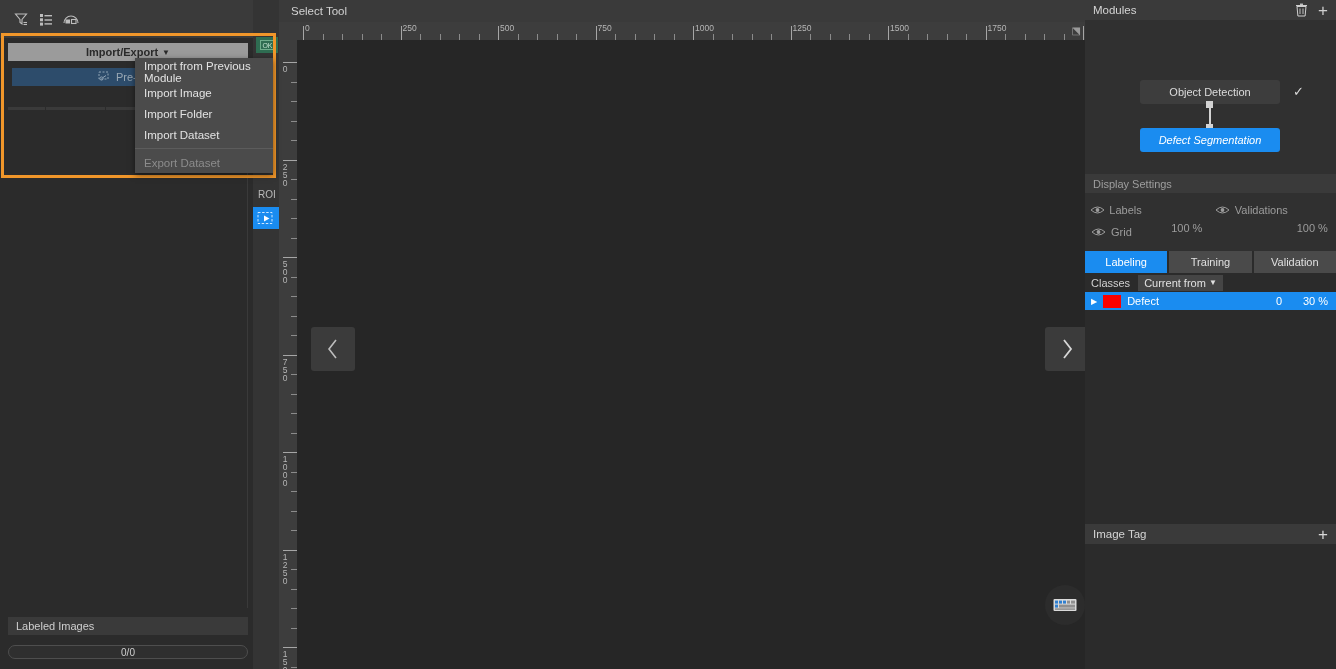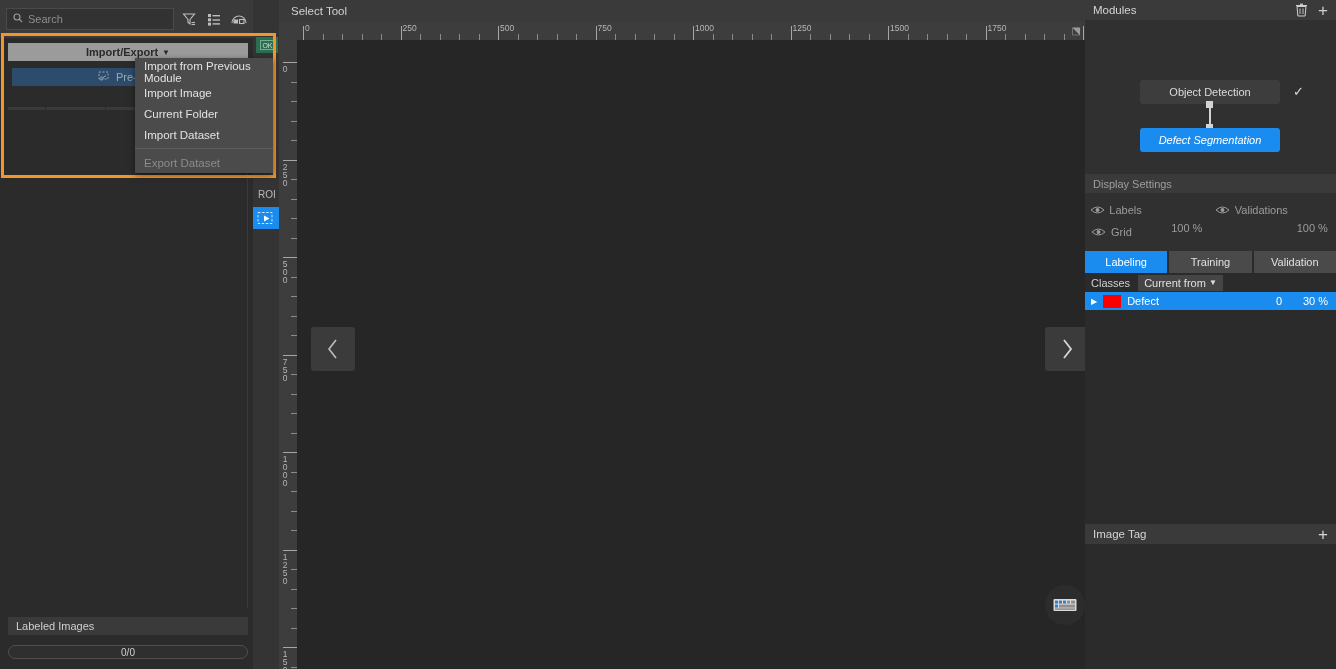--- a/index.html
+++ b/index.html
@@ -232,29 +232,20 @@
   .plus { font-size: 17px; line-height: 17px; color: #d8d8d8; }
 </style>
 </head>
 <body>
 
 <div class="app">
 
   <div class="left-panel">
 
     <div class="search-row">
-      <div class="search-box">
-        <span>
-          <svg width="10" height="10" viewBox="0 0 10 10">
-              <circle cx="4" cy="4" r="3" fill="none" stroke="#9d9d9d" stroke-width="1.1"></circle>
-              <line x1="6.2" y1="6.2" x2="9" y2="9" stroke="#9d9d9d" stroke-width="1.1"></line>
-            </svg>
-        </span>
-        <span class="ph">Search</span>
-      </div>
       <div class="tool-icons">
         <span class="icon-btn">
           <svg width="14" height="14" viewBox="0 0 14 14">
               <polygon points="1.5,2 12.5,2 8,7.5 8,12 6,10.5 6,7.5" fill="none" stroke="#bdbdbd" stroke-width="1.1"></polygon>
               <line x1="9.5" y1="10.5" x2="13" y2="10.5" stroke="#bdbdbd" stroke-width="1.1"></line>
               <line x1="9.5" y1="12.5" x2="13" y2="12.5" stroke="#bdbdbd" stroke-width="1.1"></line>
             </svg>
         </span>
         <span class="icon-btn">
           <svg width="14" height="14" viewBox="0 0 14 14">
@@ -339,21 +330,21 @@
   <div class="highlight-frame"></div>
 
   <div class="dropdown">
     <div class="menu-item">
       <span>Import from Previous Module</span>
     </div>
     <div class="menu-item">
       <span>Import Image</span>
     </div>
     <div class="menu-item">
-      <span>Current Folder</span>
+      <span>Import Folder</span>
     </div>
     <div class="menu-item">
       <span>Import Dataset</span>
     </div>
     <div class="menu-sep"></div>
     <div class="menu-item disabled">
       <span>Export Dataset</span>
     </div>
   </div>
 

